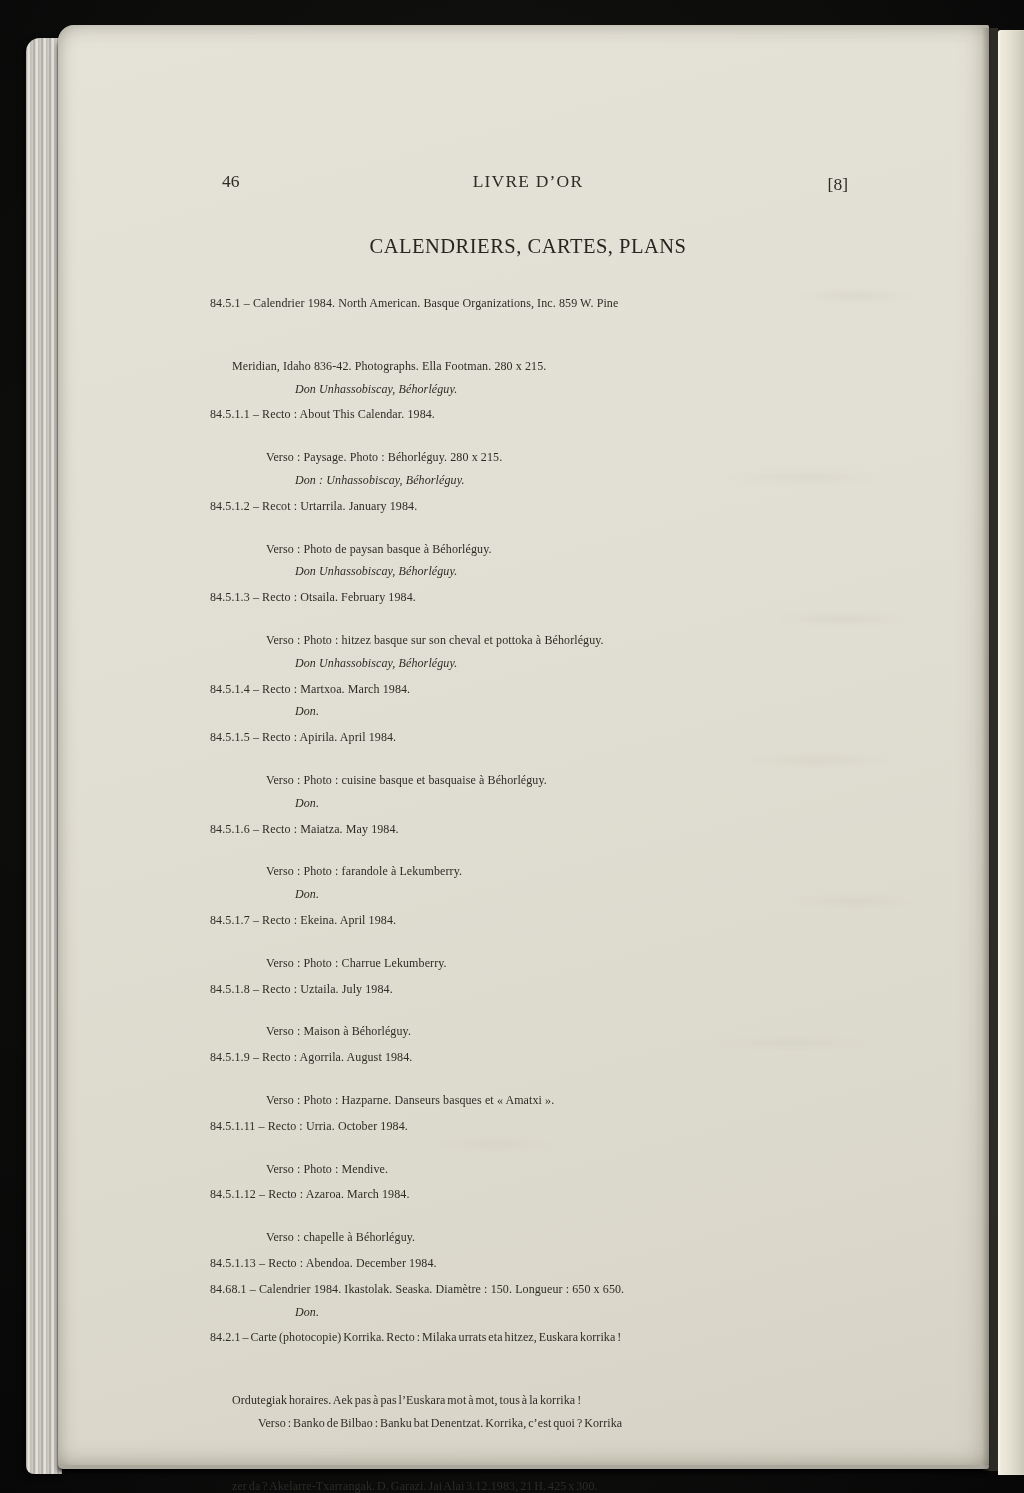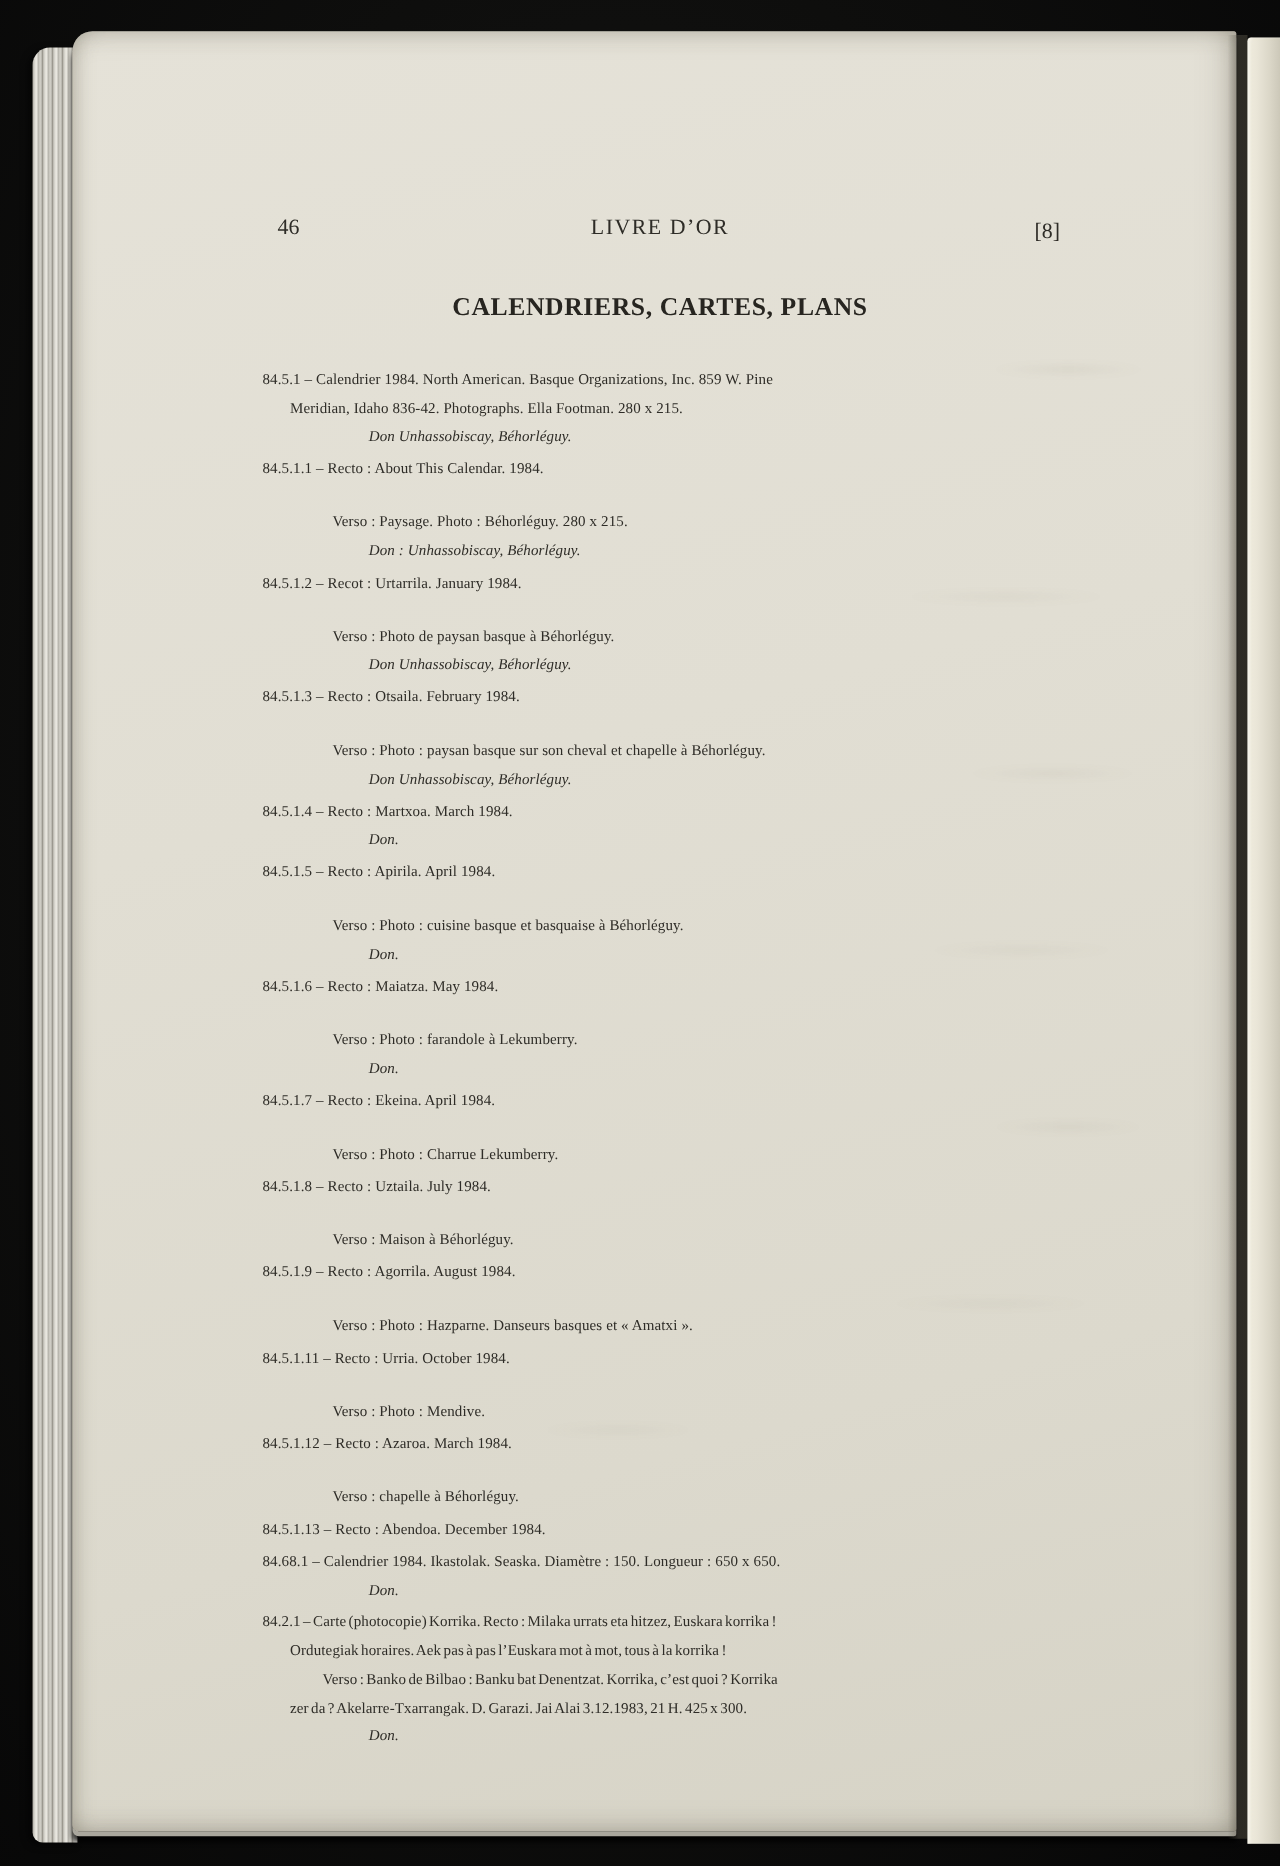--- a/index.html
+++ b/index.html
@@ -64,31 +64,31 @@
   .page-header{
     position:relative;margin:146px 0 0 150px;width:640px;height:24px;
     font-size:17.5px;
   }
   .pnum{position:absolute;left:14px;top:0;}
   .rtitle{position:absolute;left:50%;transform:translateX(-50%);letter-spacing:1.2px;}
   .pref{position:absolute;right:0;top:3px;}
   
   .sectitle{
     margin:40px 0 0 150px;width:640px;height:27px;
-    text-align:center;font-weight:bold;font-size:20.5px;letter-spacing:.5px;color:#272520;
+    text-align:center;font-weight:normal;font-size:20.5px;letter-spacing:.5px;color:#272520;
   }
   
   .entries{
     margin:30px 0 0 152px;
     font-size:12px;line-height:22.8px;white-space:nowrap;
     letter-spacing:.1px;
   }
   .entry{margin-bottom:3px;}
   .line{height:22.8px;}
-  .i1{padding-left:22px;}
+  .i1{padding-left:22px;margin-top:40px;}
   .i2{padding-left:56px;margin-top:20px;}
   .i3{padding-left:85px;}
   .i4{padding-left:48px;}
   .it{font-style:italic;}
   .entries .entry:nth-child(15){word-spacing:-1.2px;}
   .entries .entry:nth-child(16){word-spacing:-2.4px;letter-spacing:-.2px;}
 </style>
 </head>
 <body>
 
@@ -117,21 +117,21 @@
           <div class="line i2">Verso : Paysage. Photo : Béhorléguy. 280 x 215.</div>
           <div class="line i3 it">Don : Unhassobiscay, Béhorléguy.</div>
         </div>
         <div class="entry">
           <div class="line">84.5.1.2 – Recot : Urtarrila. January 1984.</div>
           <div class="line i2">Verso : Photo de paysan basque à Béhorléguy.</div>
           <div class="line i3 it">Don Unhassobiscay, Béhorléguy.</div>
         </div>
         <div class="entry">
           <div class="line">84.5.1.3 – Recto : Otsaila. February 1984.</div>
-          <div class="line i2">Verso : Photo : paysan basque sur son cheval et chapelle à Béhorléguy.</div>
+          <div class="line i2">Verso : Photo : hitzez basque sur son cheval et pottoka à Béhorléguy.</div>
           <div class="line i3 it">Don Unhassobiscay, Béhorléguy.</div>
         </div>
         <div class="entry">
           <div class="line">84.5.1.4 – Recto : Martxoa. March 1984.</div>
           <div class="line i3 it">Don.</div>
         </div>
         <div class="entry">
           <div class="line">84.5.1.5 – Recto : Apirila. April 1984.</div>
           <div class="line i2">Verso : Photo : cuisine basque et basquaise à Béhorléguy.</div>
           <div class="line i3 it">Don.</div>

